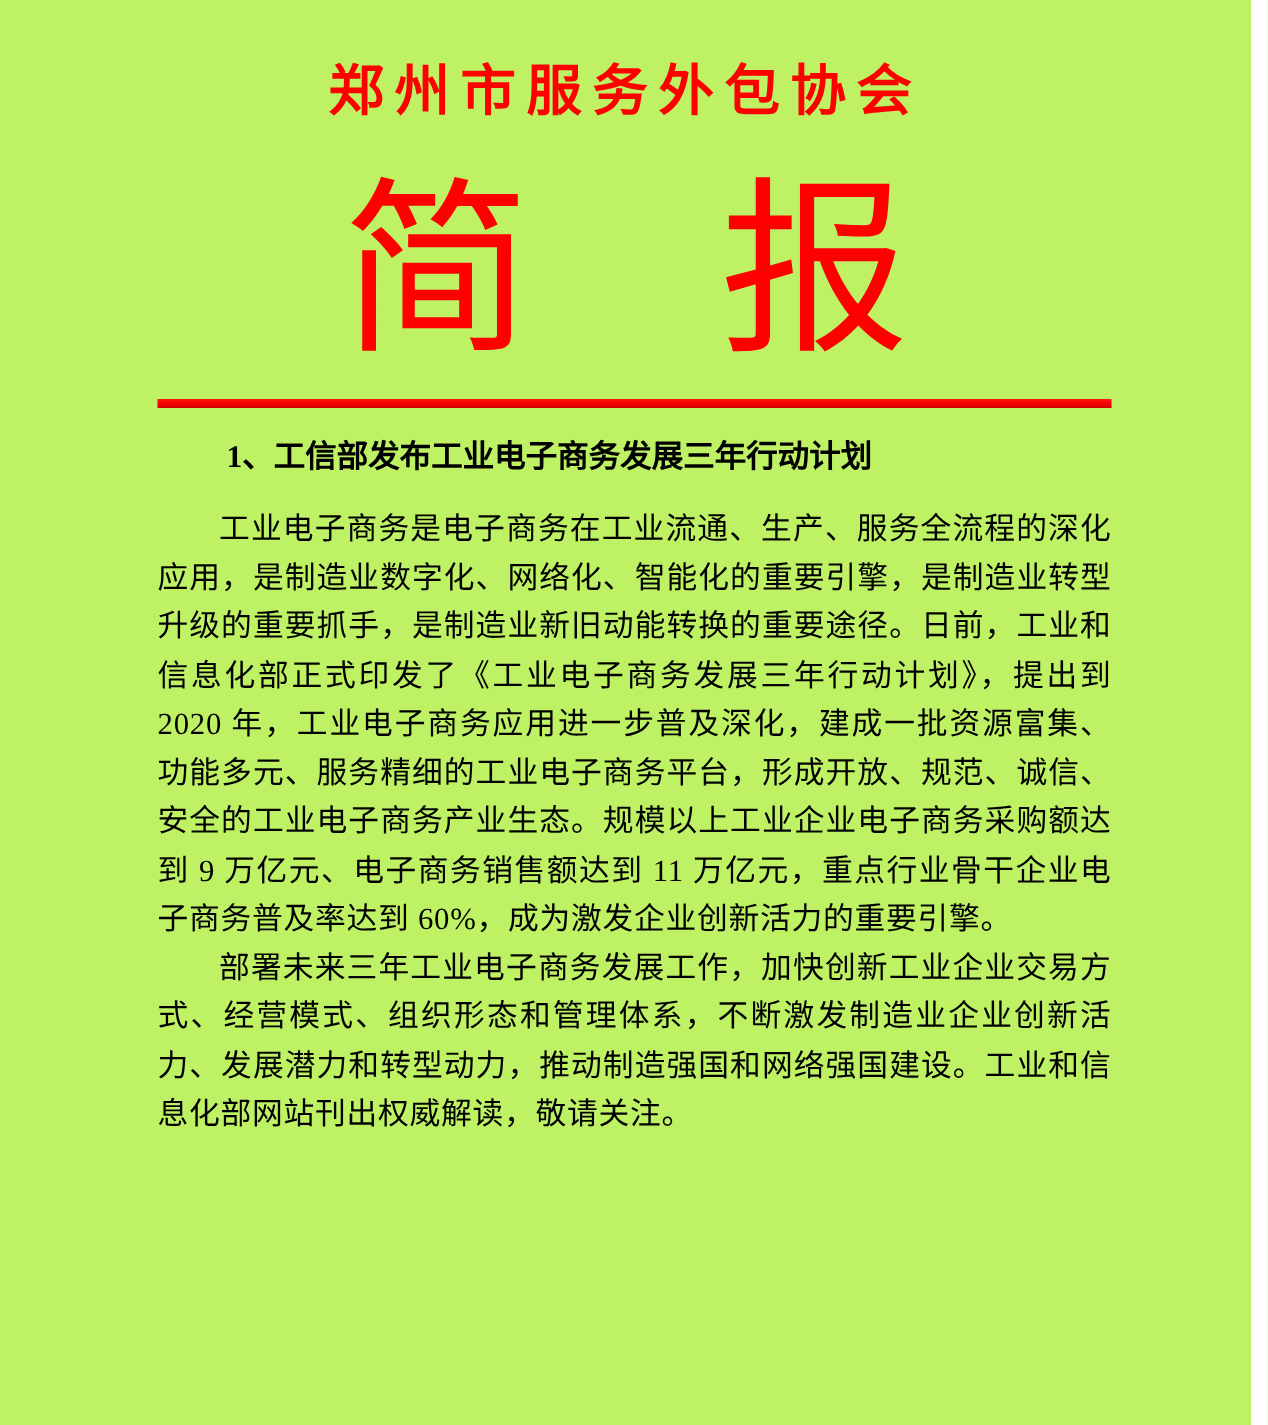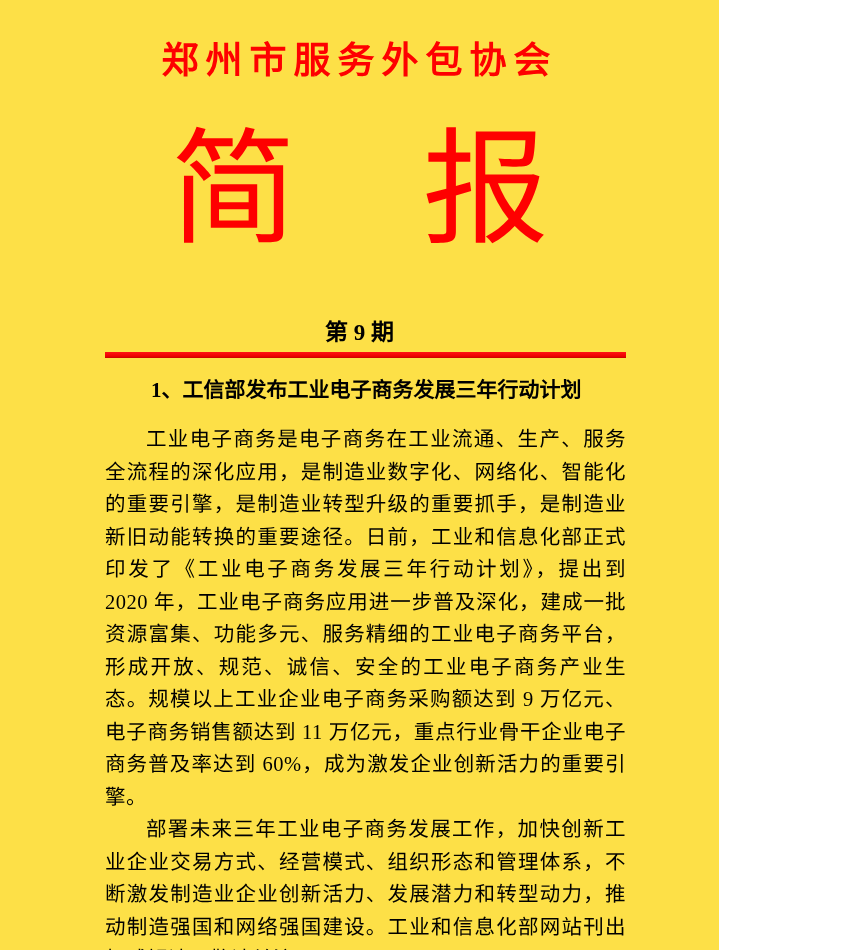--- a/index.html
+++ b/index.html
@@ -2,23 +2,23 @@
 <html lang="zh-CN"><head>
 <meta charset="utf-8">
 <style>
   html, body {
     margin: 0;
     padding: 0;
     background: #ffffff;
   }
   .page {
     position: relative;
-    width: 719px;
+    width: 834px;
     height: 950px;
-    background: #fde047;
+    background: #bef264;
     overflow: hidden;
     font-family: "Liberation Serif", "DejaVu Serif", serif;
     color: #000000;
   }
   
   .org-name {
     margin-top: 30px;
     text-align: center;
     font-size: 37px;
     font-weight: bold;
@@ -26,21 +26,21 @@
     color: #fe0000;
     font-family: "Liberation Serif", "DejaVu Serif", serif;
   }
   .main-title {
     margin-top: 36px;
     text-align: center;
     font-size: 126px;
     line-height: 1.12;
     font-weight: normal;
     color: #fe0000;
-    font-family: Liberation Serif, serif;
+    font-family: Liberation Mono, monospace;
     white-space: pre;
   }
   .issue-number {
     margin-top: 52px;
     text-align: center;
     font-size: 23px;
     font-weight: bold;
     color: #000000;
   }
   
@@ -92,21 +92,20 @@
 </style>
 </head>
 <body>
 
 <div class="page">
 
   <div class="org-name">郑州市服务外包协会</div>
 
   <div class="main-title">简　报</div>
 
-  <div class="issue-number">第 9 期</div>
 
 
   <div class="red-rule"></div>
 
   <div class="content">
 
     <h3 class="article-heading">1、工信部发布工业电子商务发展三年行动计划</h3>
 
     <p class="body-paragraph">工业电子商务是电子商务在工业流通、生产、服务全流程的深化应用，是制造业数字化、网络化、智能化的重要引擎，是制造业转型升级的重要抓手，是制造业新旧动能转换的重要途径。日前，工业和信息化部正式印发了《工业电子商务发展三年行动计划》，提出到 2020 年，工业电子商务应用进一步普及深化，建成一批资源富集、功能多元、服务精细的工业电子商务平台，形成开放、规范、诚信、安全的工业电子商务产业生态。规模以上工业企业电子商务采购额达到 9 万亿元、电子商务销售额达到 11 万亿元，重点行业骨干企业电子商务普及率达到 60%，成为激发企业创新活力的重要引擎。</p>
 

